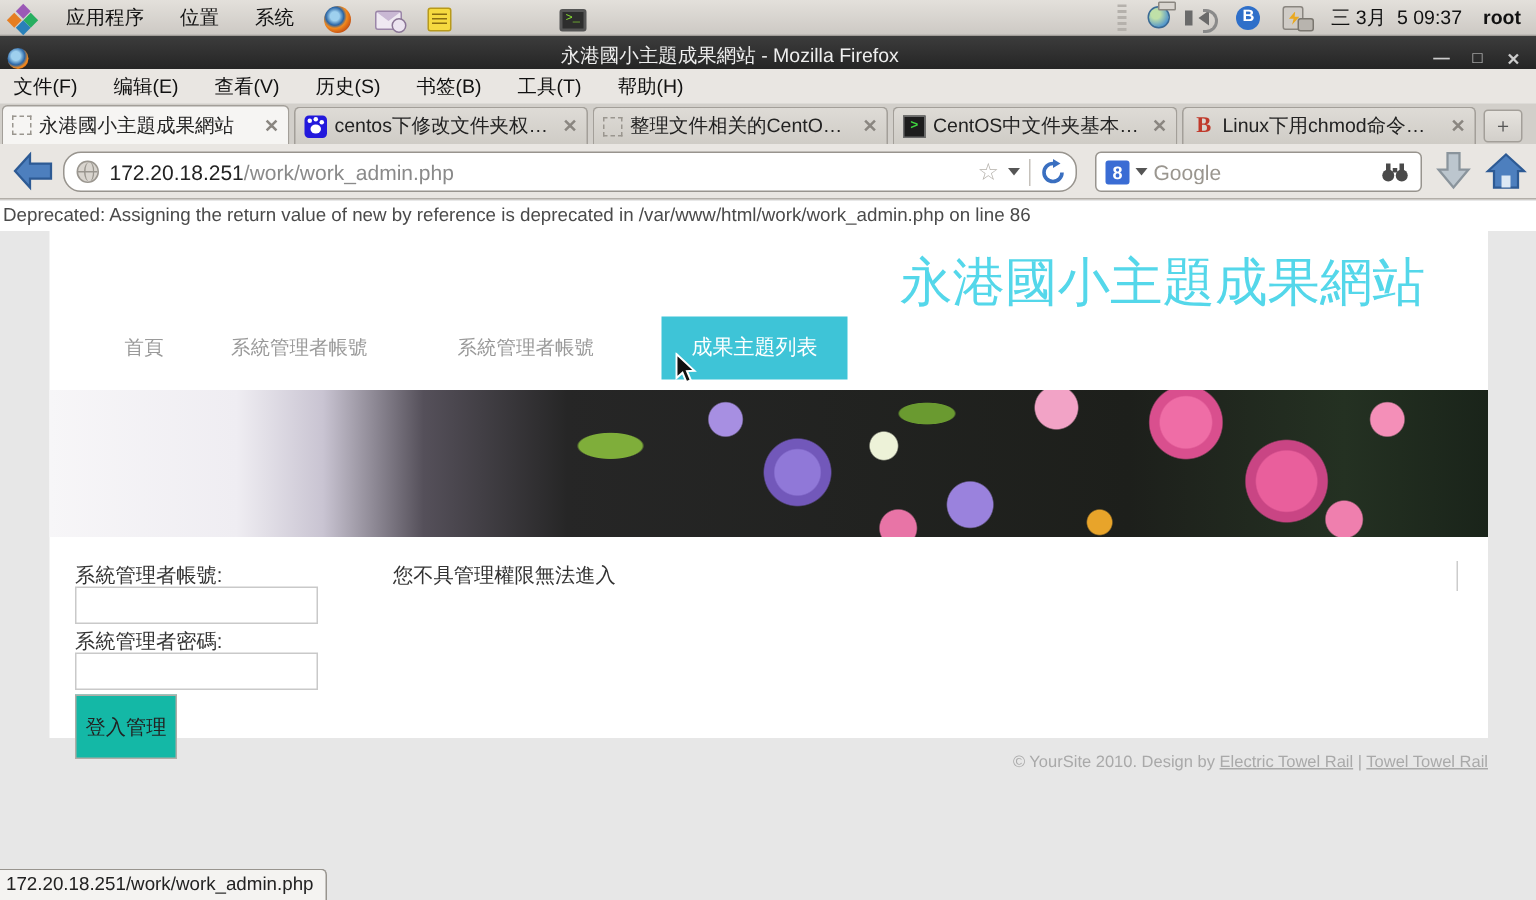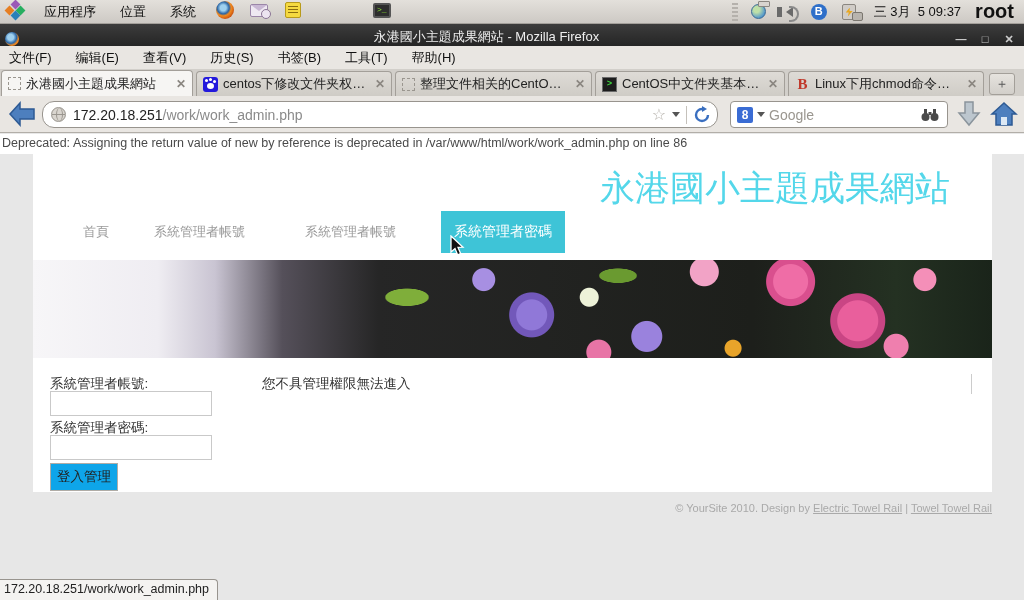--- a/index.html
+++ b/index.html
@@ -4,28 +4,28 @@
 <style>
   * { margin:0; padding:0; box-sizing:border-box; }
   html,body { width:1024px; height:600px; overflow:hidden; }
   body { font-family:"Liberation Sans", sans-serif; }
   .screen { position:relative; width:1024px; height:600px; background:#e8e8e8; overflow:hidden; }
 
   
   .gnome-panel { position:absolute; top:0; left:0; width:1024px; height:24px;
     background:linear-gradient(#e3e0db,#cdc9c4); border-bottom:1px solid #a39f9a;
     display:flex; align-items:center; font-size:13px; color:#111; }
-  .panel-left { display:flex; align-items:flex-start; gap:4px; }
+  .panel-left { display:flex; align-items:flex-end; gap:4px; }
   .panel-menu { padding:0 10px; line-height:23px; cursor:default; }
   .panel-icon { width:20px; height:20px; margin:0 5px; display:flex; align-items:center; justify-content:center; }
   .panel-right { margin-left:auto; display:flex; align-items:center; }
   .grip { width:6px; height:18px; margin-right:6px;
     background:repeating-linear-gradient(#b5b1ac 0 2px, transparent 2px 4px); }
   .clock { margin:0 14px 0 10px; white-space:pre; }
-  .panel-user { font-weight:bold; margin-right:10px; font-size:20px; }
+  .panel-user { font-weight:bold; margin-right:10px; font-size:13px; }
 
   
   .centos { position:relative; width:18px; height:18px; }
   .centos i { position:absolute; width:7px; height:7px; }
   .centos i:nth-child(1){ top:0; left:5.5px; background:#9b59b6; transform:rotate(45deg);}
   .centos i:nth-child(2){ top:5.5px; right:0; background:#27ae60; transform:rotate(45deg);}
   .centos i:nth-child(3){ bottom:0; left:5.5px; background:#2980b9; transform:rotate(45deg);}
   .centos i:nth-child(4){ top:5.5px; left:0; background:#e67e22; transform:rotate(45deg);}
 
   .ff-ball { width:18px; height:18px; border-radius:50%;
@@ -140,21 +140,21 @@
       radial-gradient(circle at 58% 38%, #edf2d8 0 9px, transparent 10px),
       radial-gradient(ellipse 30px 12px at 39% 38%, #7fae3a 0 70%, transparent 75%),
       radial-gradient(ellipse 26px 10px at 61% 16%, #6a9a30 0 70%, transparent 75%),
       radial-gradient(circle at 73% 90%, #e8a42a 0 8px, transparent 9px),
       radial-gradient(circle at 59% 94%, #e874a6 0 12px, transparent 13px),
       radial-gradient(circle at 90% 88%, #ef7fae 0 12px, transparent 13px),
       linear-gradient(90deg, #f7f6f8 0%, #efedf2 13%, #c9c4d2 19%, #55505a 26%, #262626 36%, #1d1f1b 75%, #243122 90%, #1a241a 100%);
   }
   .form-label { position:absolute; left:17px; font-size:13.5px; color:#333; }
   .form-input { position:absolute; left:17px; width:162px; height:25px; border:1px solid #c9c9c9; background:#fff; font-size:13px; padding:0 4px; }
-  .login-btn { position:absolute; left:17px; top:310px; width:68px; height:28px; background:#0ea5e9;
+  .login-btn { position:absolute; left:17px; top:310px; width:68px; height:43px; background:#14b8a6;
     border:1px solid #b0aca6; font-size:13.5px; color:#222; }
   .perm-msg { position:absolute; left:229px; top:222px; font-size:13.5px; color:#333; }
   .vline { position:absolute; left:938px; top:221px; width:1px; height:20px; background:#ccc; }
   .footer { position:absolute; top:368px; right:32px; font-size:11px; color:#a9a9a9; white-space:nowrap; }
   .footer a { color:#a9a9a9; }
 
   
   .status-tip { position:absolute; left:0; top:579px; height:21px; background:#f4f3f1; border:1px solid #98948e;
     border-left:none; border-bottom:none; border-radius:0 4px 0 0; font-size:12.5px; color:#222;
     padding:2px 8px 0 4px; white-space:nowrap; }
@@ -302,21 +302,21 @@
   <div class="viewport">
     <div class="php-warning">Deprecated: Assigning the return value of new by reference is deprecated in /var/www/html/work/work_admin.php on line 86</div>
 
     <div class="content">
       <div class="site-title">永港國小主題成果網站</div>
 
       <div class="site-nav">
         <span class="nav-item">首頁</span>
         <span class="nav-item">系統管理者帳號</span>
         <span class="nav-item">系統管理者帳號</span>
-        <span class="nav-item active">系統管理者密碼</span>
+        <span class="nav-item active">成果主題列表</span>
       </div>
 
       <div class="banner"></div>
 
       <div class="form-label" style="top:222px">系統管理者帳號:</div>
       <input class="form-input" style="top: 238px;" value="">
       <div class="form-label" style="top:266px">系統管理者密碼:</div>
       <input class="form-input" style="top: 282px;" value="">
       <button class="login-btn">登入管理</button>
 

